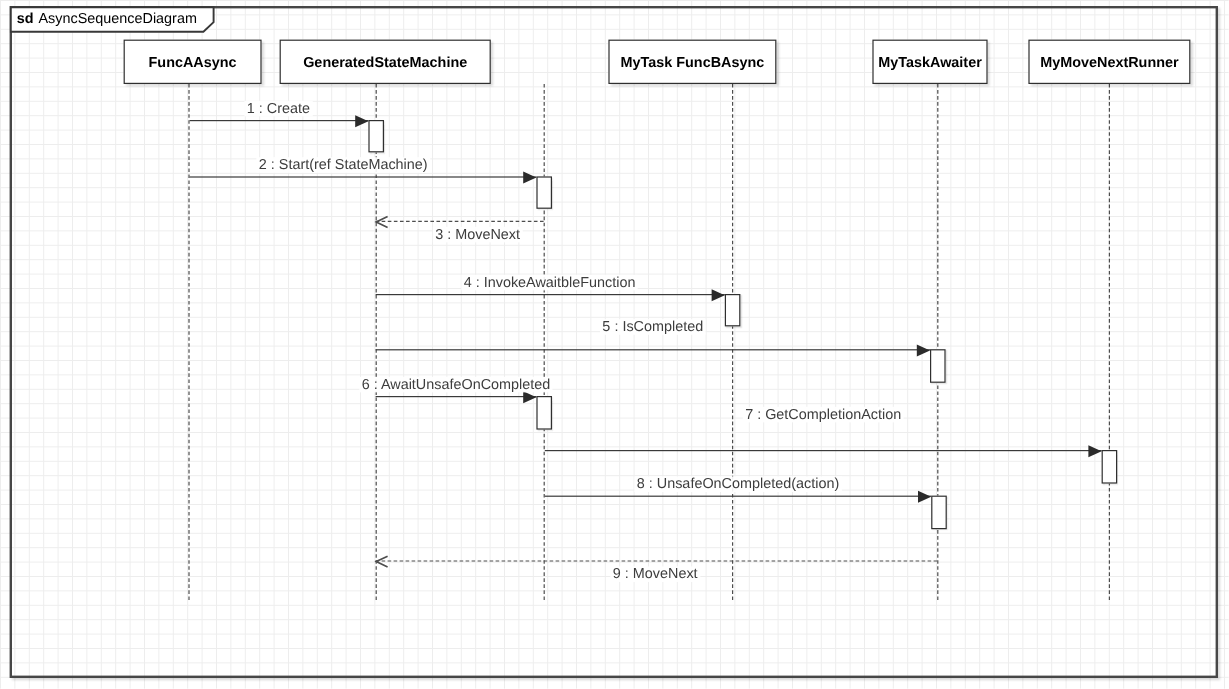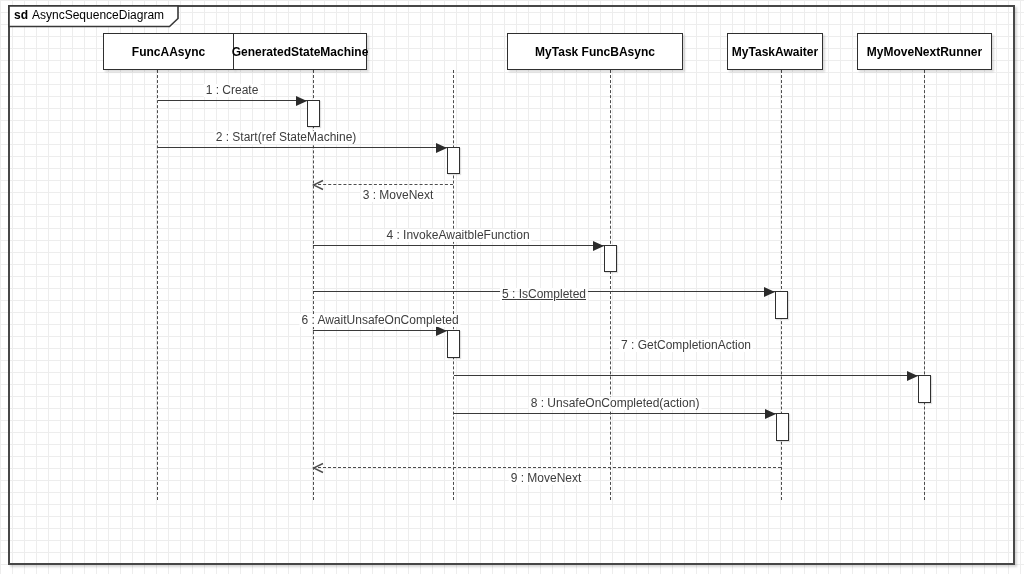--- a/index.html
+++ b/index.html
@@ -89,27 +89,27 @@
     <span class="kw">sd</span><span class="ttl">AsyncSequenceDiagram</span>
   </div>
 
   <div class="ll-line" style="left:157px;"></div>
   <div class="ll-line" style="left:313px;"></div>
   <div class="ll-line" style="left:453px;"></div>
   <div class="ll-line" style="left:610px;"></div>
   <div class="ll-line" style="left:781px;"></div>
   <div class="ll-line" style="left:924px;"></div>
 
-  <div class="ll-head" style="left:103px;width:131px;">
+  <div class="ll-head" style="left:103px;width:115px;">
     <span>FuncAAsync</span>
   </div>
-  <div class="ll-head" style="left:233px;width:134px;">
+  <div class="ll-head" style="left:233px;width:176px;">
     <span>GeneratedStateMachine</span>
   </div>
-  <div class="ll-head" style="left:507px;width:176px;">
+  <div class="ll-head" style="left:507px;width:140px;">
     <span>MyTask FuncBAsync</span>
   </div>
   <div class="ll-head" style="left:727px;width:96px;">
     <span>MyTaskAwaiter</span>
   </div>
   <div class="ll-head" style="left:857px;width:135px;text-align:center;">
     <span>MyMoveNextRunner</span>
   </div>
 
   <div class="act" style="left:307px;top:100px;height:27px;"></div>
@@ -142,21 +142,21 @@
 
   <div>
     <div class="msg-line" style="left:313px;top:245px;width:291px;"></div>
     <div class="arrow" style="left:593px;top:241px;"></div>
     <div class="msg-label" style="left:458px;top:229px;">4 : InvokeAwaitbleFunction</div>
   </div>
 
   <div>
     <div class="msg-line" style="left:313px;top:291px;width:462px;"></div>
     <div class="arrow" style="left:764px;top:287px;"></div>
-    <div class="msg-label" style="left:544px;top:288px;text-decoration:underline;">5 : IsCompleted</div>
+    <div class="msg-label" style="left:544px;top:266px;">5 : IsCompleted</div>
   </div>
 
   <div>
     <div class="msg-line" style="left:313px;top:330px;width:134px;"></div>
     <div class="arrow" style="left:436px;top:326px;"></div>
     <div class="msg-label" style="left:380px;top:314px;">6 : AwaitUnsafeOnCompleted</div>
   </div>
 
   <div>
     <div class="msg-line" style="left:454px;top:375px;width:464px;"></div>

